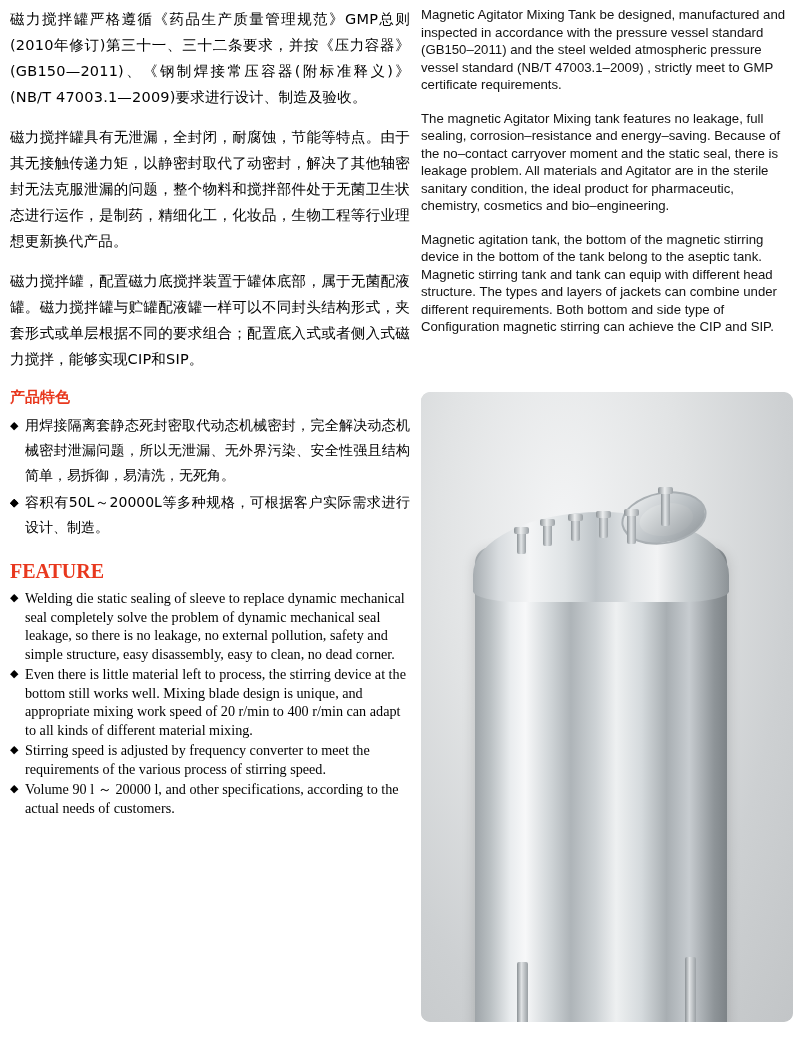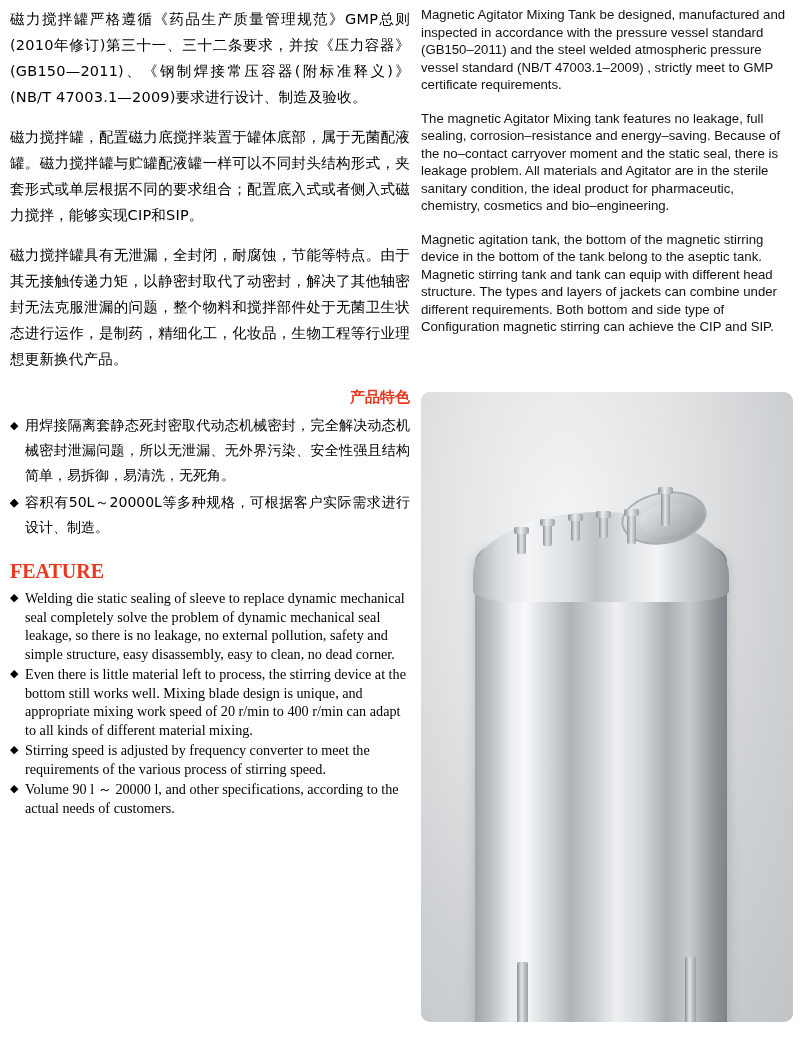--- a/index.html
+++ b/index.html
@@ -48,21 +48,20 @@
     text-align: left;
   }
 
   
   .sec-head-cn {
     font-family: "DejaVu Sans", sans-serif;
     color: #e8381e;
     font-weight: bold;
     font-size: 15px;
     margin: 16px 0 6px 0;
-    text-align: right;
   }
   .sec-head-en {
     color: #e8381e;
     font-weight: bold;
     font-size: 20px;
     font-family: "Liberation Serif", serif;
     margin: 20px 0 6px 0;
   }
 
   
@@ -184,22 +183,22 @@
   }
 </style>
 </head>
 <body>
 
 <div class="page">
 
   <div class="col-left">
 
     <p class="cn-p">磁力搅拌罐严格遵循《药品生产质量管理规范》GMP总则(2010年修订)第三十一、三十二条要求，并按《压力容器》(GB150—2011)、《钢制焊接常压容器(附标准释义)》(NB/T 47003.1—2009)要求进行设计、制造及验收。</p>
+    <p class="cn-p">磁力搅拌罐具有无泄漏，全封闭，耐腐蚀，节能等特点。由于其无接触传递力矩，以静密封取代了动密封，解决了其他轴密封无法克服泄漏的问题，整个物料和搅拌部件处于无菌卫生状态进行运作，是制药，精细化工，化妆品，生物工程等行业理想更新换代产品。</p>
     <p class="cn-p">磁力搅拌罐，配置磁力底搅拌装置于罐体底部，属于无菌配液罐。磁力搅拌罐与贮罐配液罐一样可以不同封头结构形式，夹套形式或单层根据不同的要求组合；配置底入式或者侧入式磁力搅拌，能够实现CIP和SIP。</p>
-    <p class="cn-p">磁力搅拌罐具有无泄漏，全封闭，耐腐蚀，节能等特点。由于其无接触传递力矩，以静密封取代了动密封，解决了其他轴密封无法克服泄漏的问题，整个物料和搅拌部件处于无菌卫生状态进行运作，是制药，精细化工，化妆品，生物工程等行业理想更新换代产品。</p>
 
     <div class="sec-head-cn">产品特色</div>
 
     <ul class="bl">
       <li class="cn-li">
         <span class="dia">◆</span>
         <span>用焊接隔离套静态死封密取代动态机械密封，完全解决动态机械密封泄漏问题，所以无泄漏、无外界污染、安全性强且结构简单，易拆御，易清洗，无死角。</span>
       </li>
       <li class="cn-li">
         <span class="dia">◆</span>

